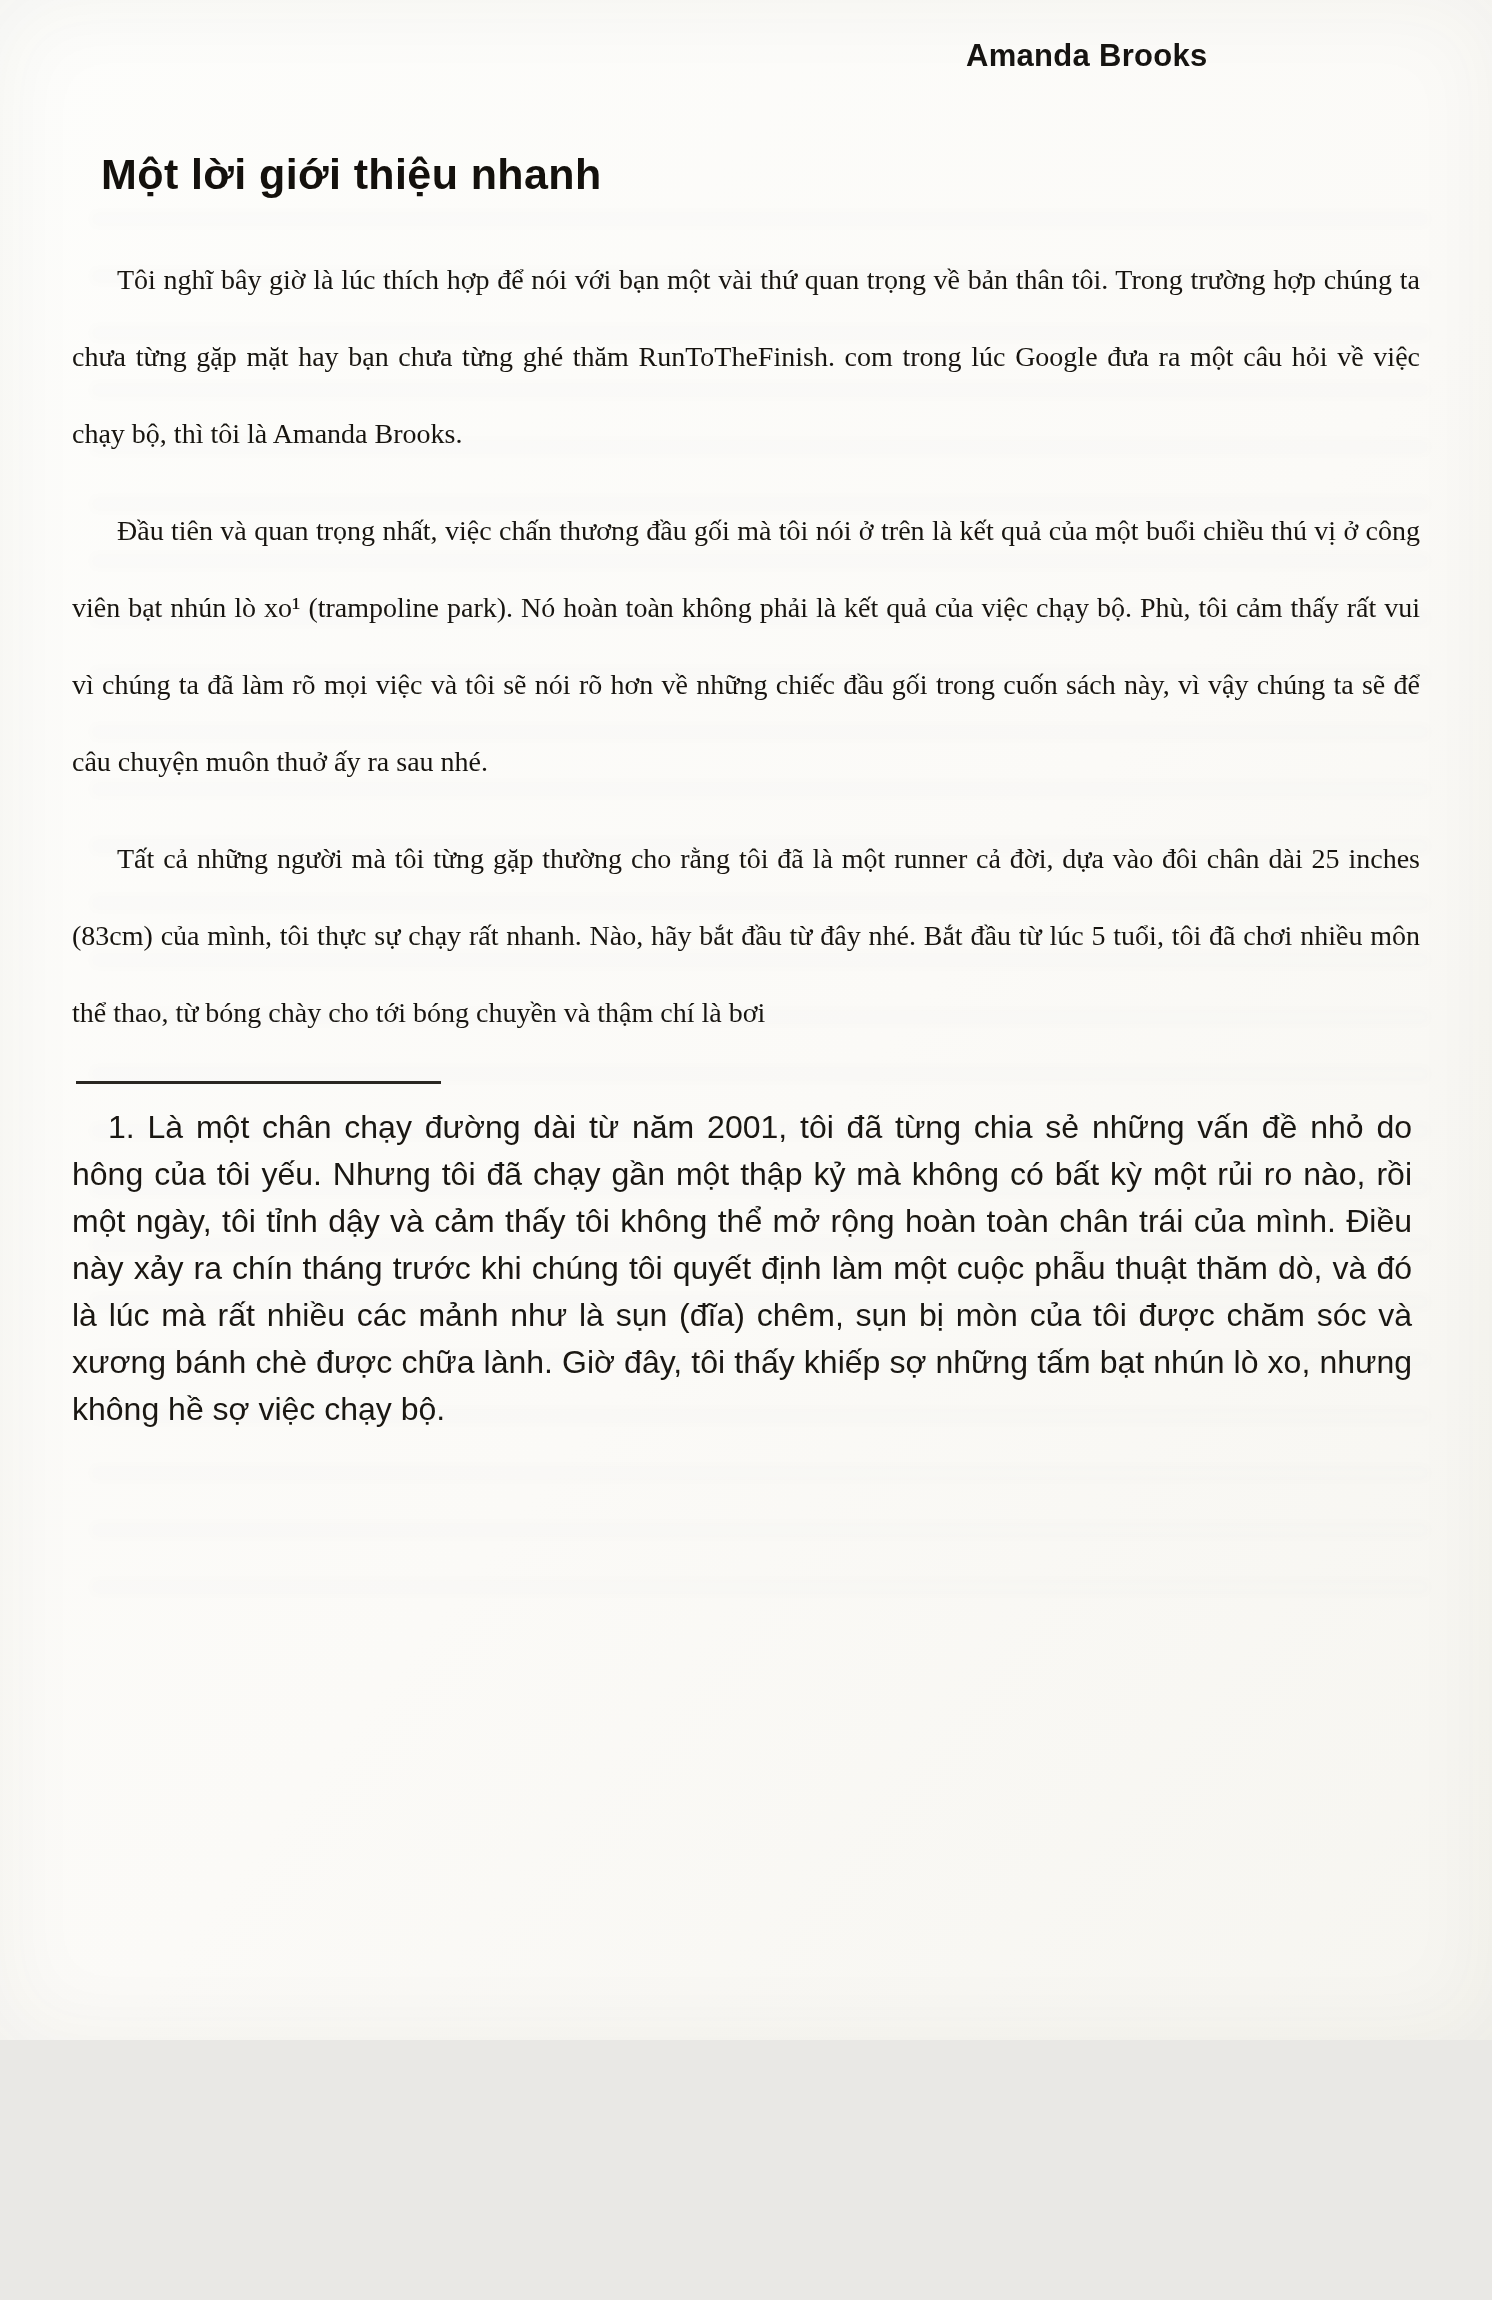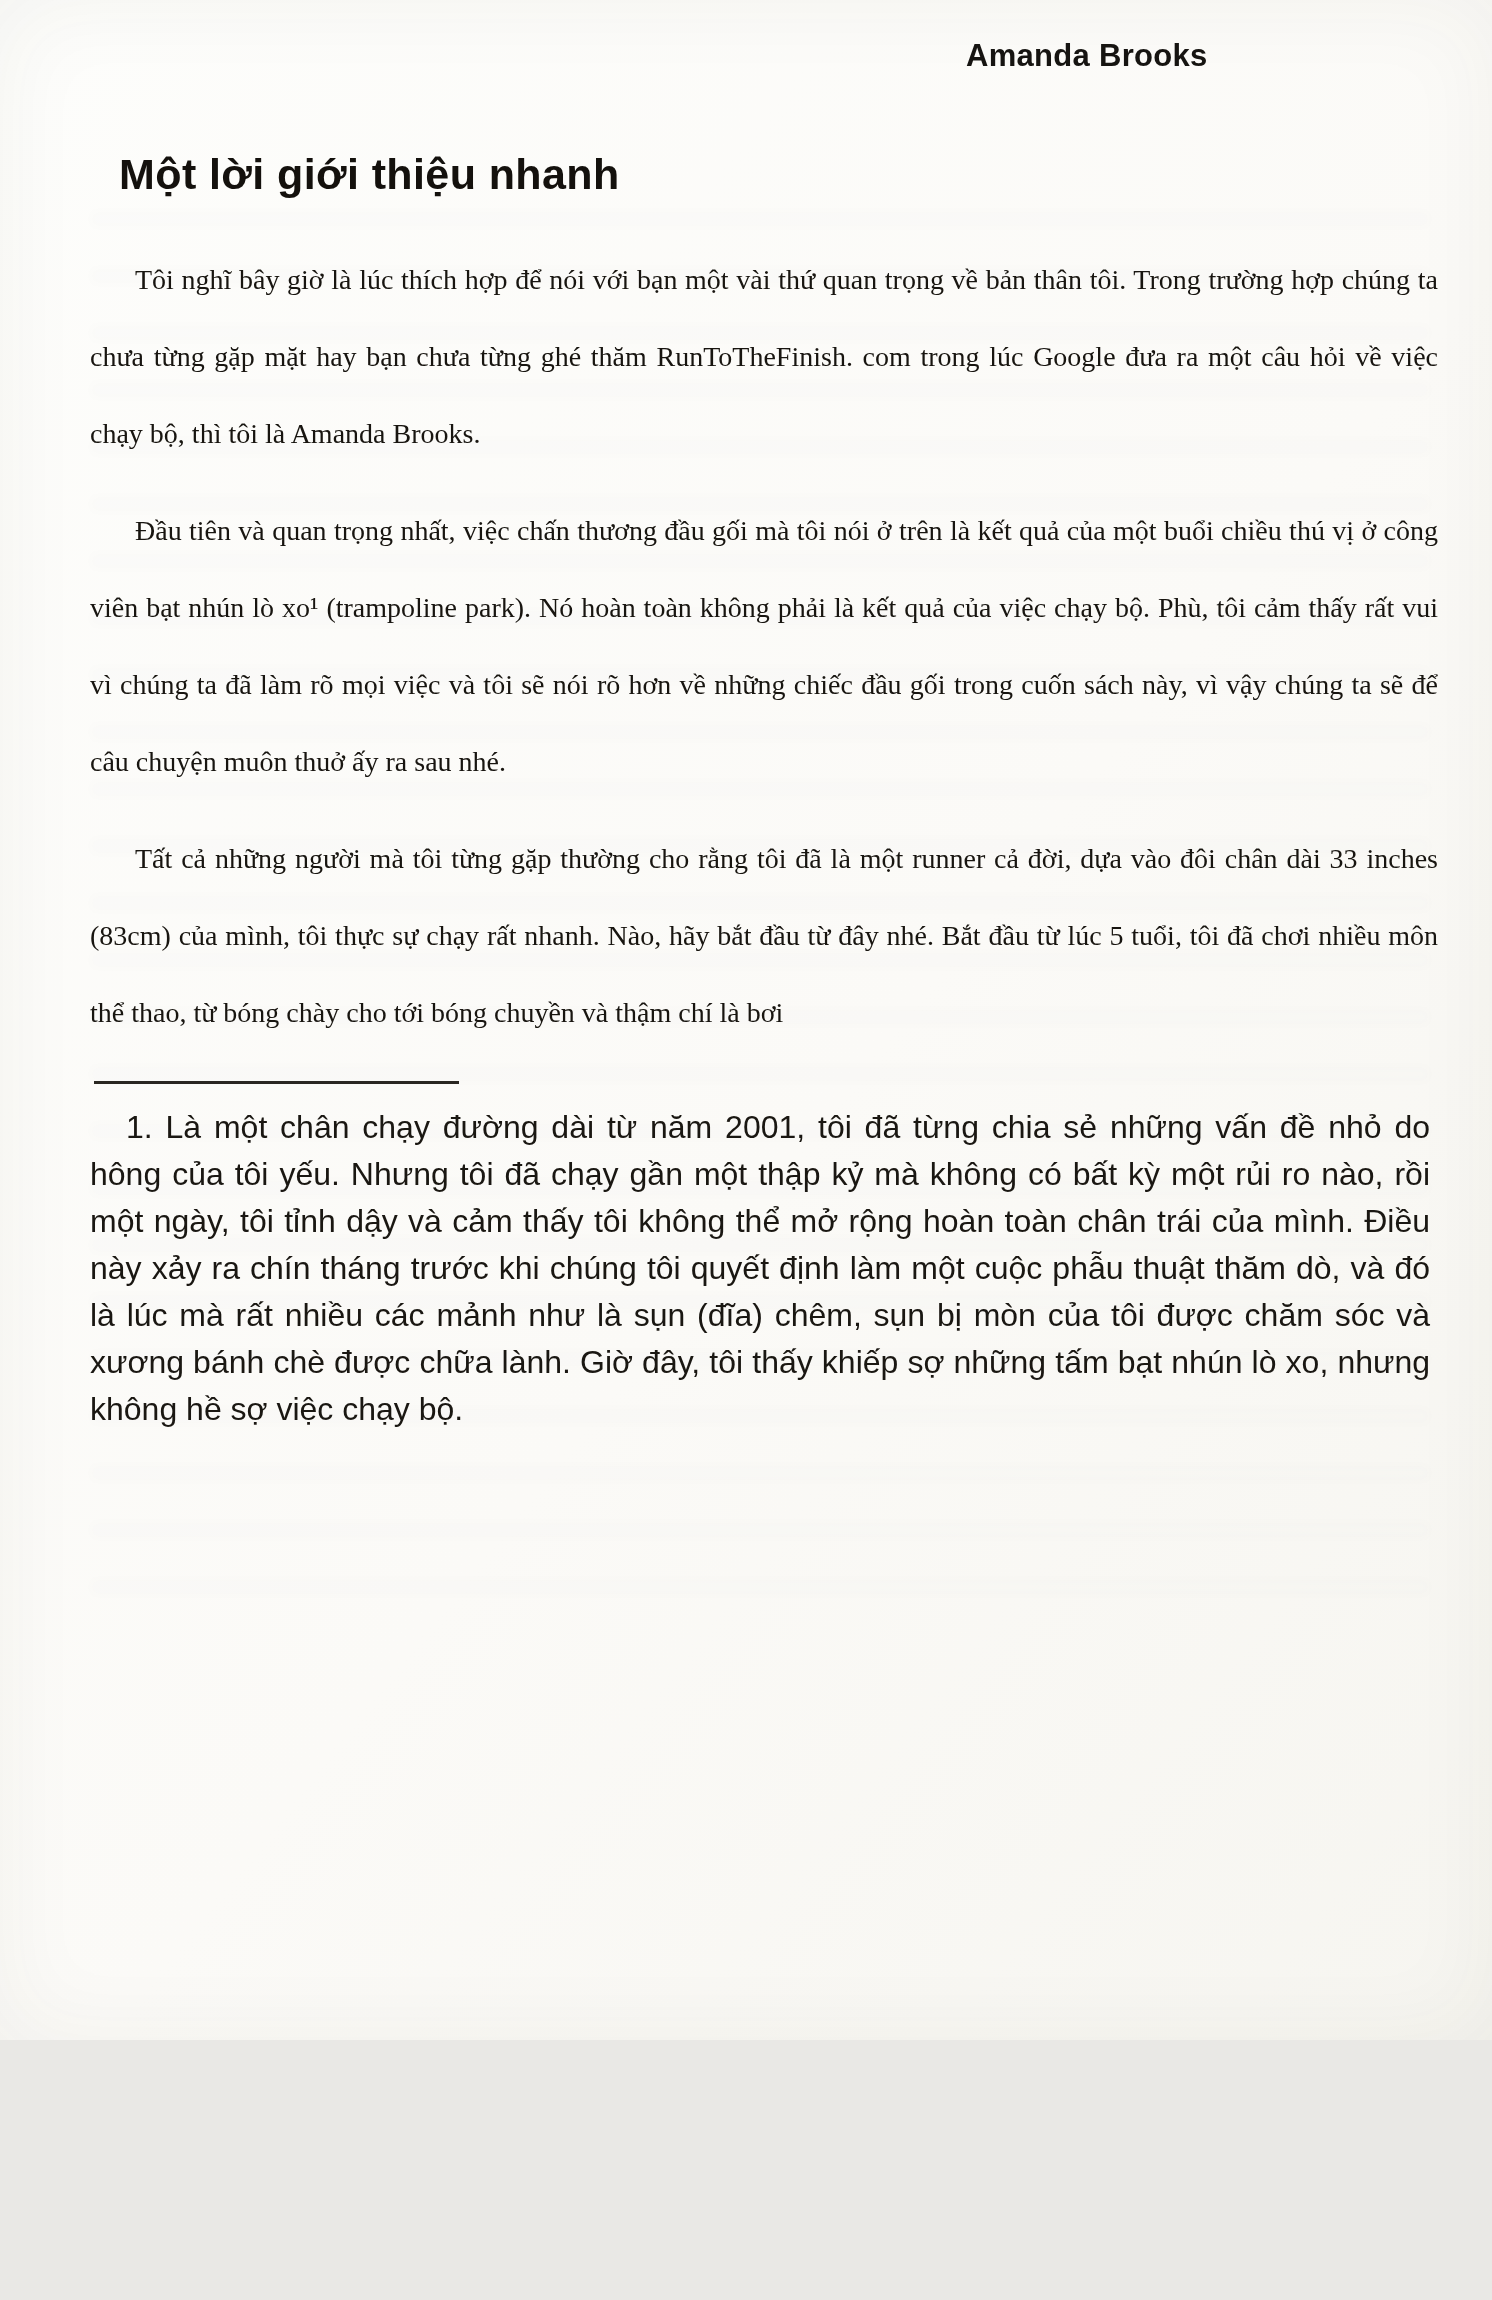--- a/index.html
+++ b/index.html
@@ -39,21 +39,21 @@
     left: 966px;
     font-family: "Liberation Sans", sans-serif;
     font-weight: bold;
     font-size: 31px;
     letter-spacing: 0.3px;
     color: #161411;
   }
 
   .content {
     position: absolute;
-    left: 90px;
+    left: 72px;
     top: 150px;
     width: 1348px;
   }
 
   .section-title {
     font-family: "Liberation Sans", sans-serif;
     font-weight: 800;
     font-size: 43px;
     letter-spacing: 0.4px;
     margin-left: 29px;
@@ -140,21 +140,21 @@
 
   <div class="header-author">Amanda Brooks</div>
 
   <div class="content">
 
     <h1 class="section-title">Một lời giới thiệu nhanh</h1>
 
     <div class="body-text">
       <p>Tôi nghĩ bây giờ là lúc thích hợp để nói với bạn một vài thứ quan trọng về bản thân tôi. Trong trường hợp chúng ta chưa từng gặp mặt hay bạn chưa từng ghé thăm RunToTheFinish. com trong lúc Google đưa ra một câu hỏi về việc chạy bộ, thì tôi là Amanda Brooks.</p>
       <p>Đầu tiên và quan trọng nhất, việc chấn thương đầu gối mà tôi nói ở trên là kết quả của một buổi chiều thú vị ở công viên bạt nhún lò xo¹ (trampoline park). Nó hoàn toàn không phải là kết quả của việc chạy bộ. Phù, tôi cảm thấy rất vui vì chúng ta đã làm rõ mọi việc và tôi sẽ nói rõ hơn về những chiếc đầu gối trong cuốn sách này, vì vậy chúng ta sẽ để câu chuyện muôn thuở ấy ra sau nhé.</p>
-      <p>Tất cả những người mà tôi từng gặp thường cho rằng tôi đã là một runner cả đời, dựa vào đôi chân dài 33 inches (83cm) của mình, tôi thực sự chạy rất nhanh. Nào, hãy bắt đầu từ đây nhé. Bắt đầu từ lúc 5 tuổi, tôi đã chơi nhiều môn thể thao, từ bóng chày cho tới bóng chuyền và thậm chí là bơi</p>
+      <p>Tất cả những người mà tôi từng gặp thường cho rằng tôi đã là một runner cả đời, dựa vào đôi chân dài 25 inches (83cm) của mình, tôi thực sự chạy rất nhanh. Nào, hãy bắt đầu từ đây nhé. Bắt đầu từ lúc 5 tuổi, tôi đã chơi nhiều môn thể thao, từ bóng chày cho tới bóng chuyền và thậm chí là bơi</p>
     </div>
 
     <hr class="footnote-rule">
 
     <div class="footnote">1. Là một chân chạy đường dài từ năm 2001, tôi đã từng chia sẻ những vấn đề nhỏ do hông của tôi yếu. Nhưng tôi đã chạy gần một thập kỷ mà không có bất kỳ một rủi ro nào, rồi một ngày, tôi tỉnh dậy và cảm thấy tôi không thể mở rộng hoàn toàn chân trái của mình. Điều này xảy ra chín tháng trước khi chúng tôi quyết định làm một cuộc phẫu thuật thăm dò, và đó là lúc mà rất nhiều các mảnh như là sụn (đĩa) chêm, sụn bị mòn của tôi được chăm sóc và xương bánh chè được chữa lành. Giờ đây, tôi thấy khiếp sợ những tấm bạt nhún lò xo, nhưng không hề sợ việc chạy bộ.</div>
 
   </div>
 
   <div class="page-number-area">
     <div class="page-tab">

